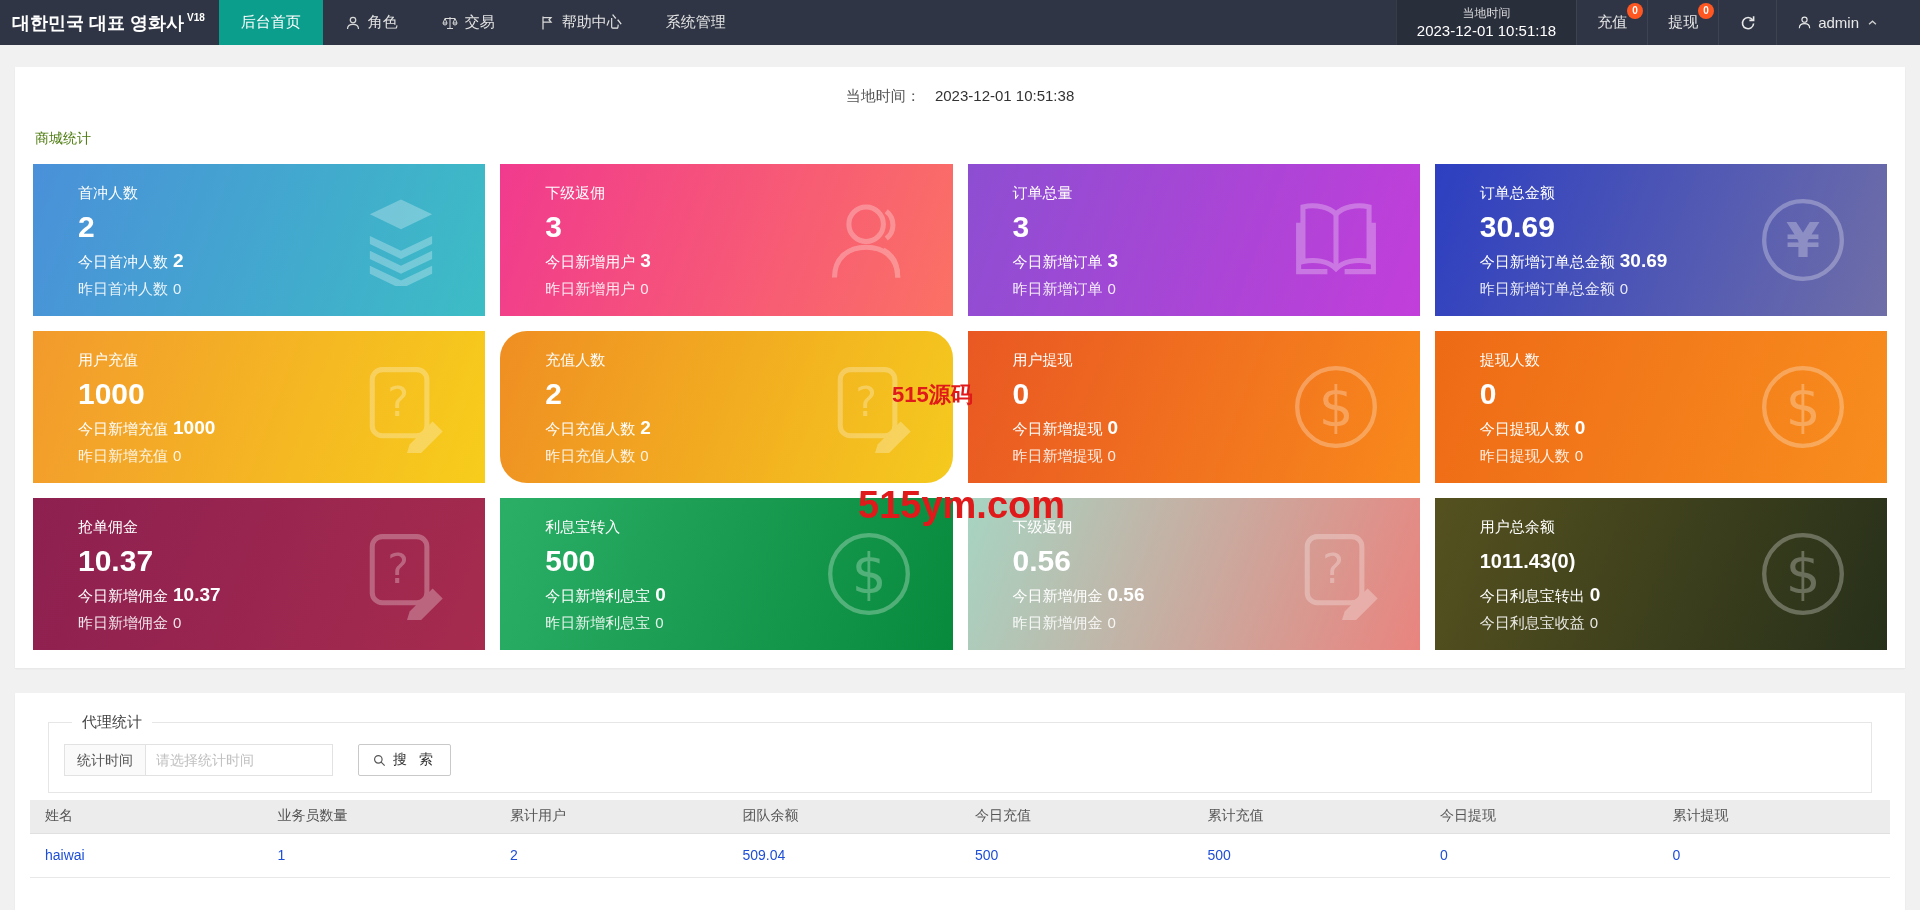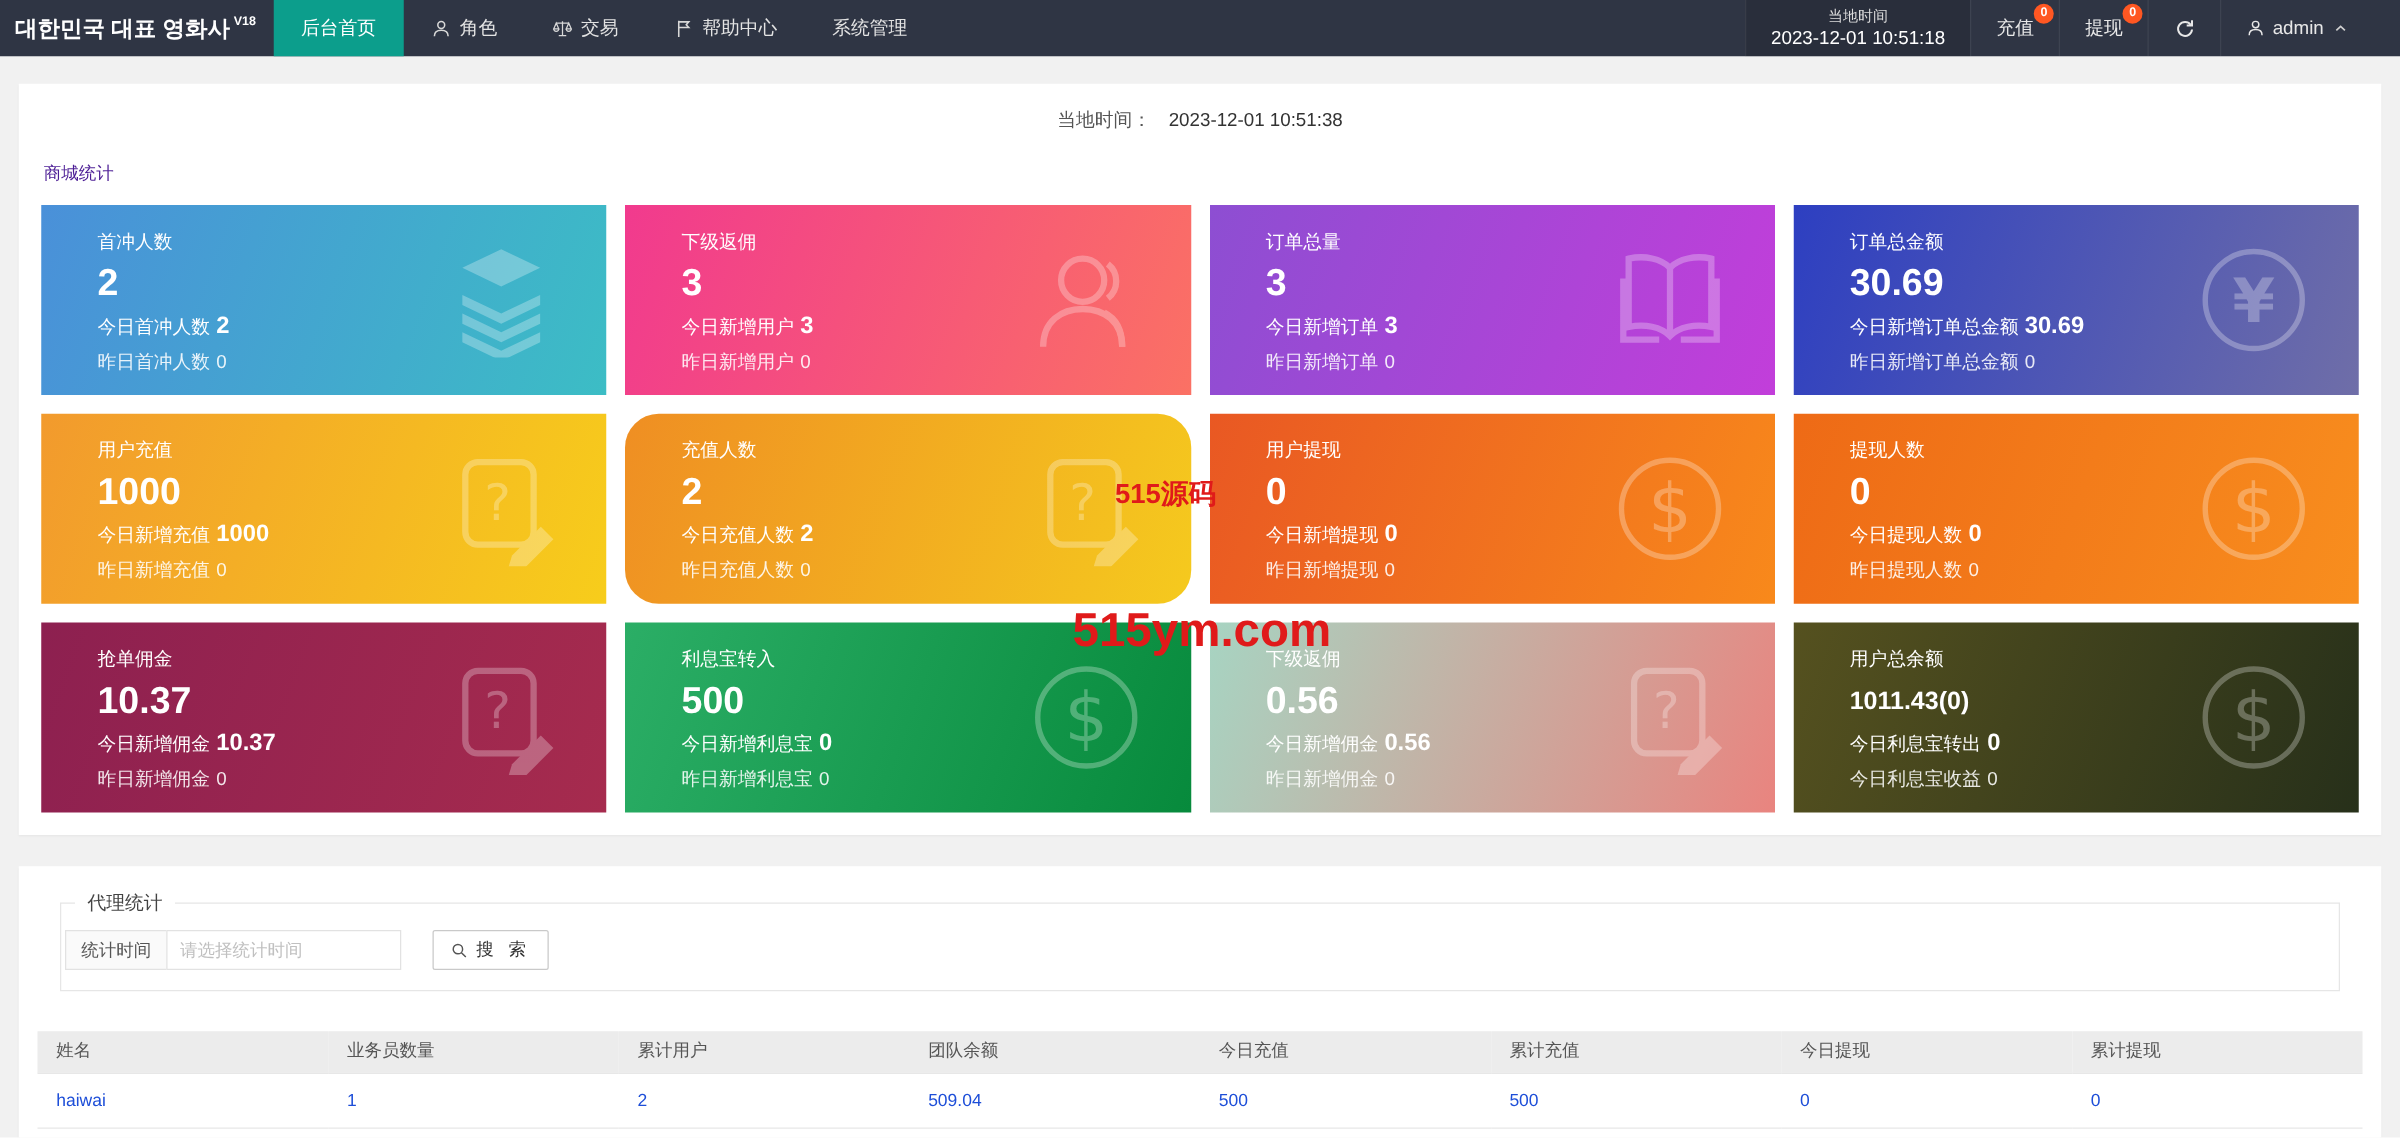--- a/index.html
+++ b/index.html
@@ -53,21 +53,21 @@
 
   
   .panel {
     background:#fff; margin:0 15px; box-shadow:0 1px 2px rgba(0,0,0,0.05);
   }
   .panel-1 { margin-top:22px; padding:18px 18px 18px; }
   .panel-2 { margin-top:25px; padding:20px 15px 0; height:224px; }
 
   .local-time-line { text-align:center; font-size:15px; color:#555; padding:2px 0 16px; }
   .local-time-line .lt-value { color:#333; margin-left:10px; }
-  .section-title { font-size:14px; color:#4c1d95; margin:8px 0 16px 2px;font-family:Liberation Mono, monospace; }
+  .section-title { font-size:14px; color:#4d7c0f; margin:8px 0 16px 2px;font-family:Liberation Mono, monospace; }
 
   
   .stats-grid {
     display:grid; grid-template-columns:repeat(4,1fr); gap:15px;
   }
   .stat-card {
     height:152px; color:#fff; position:relative; padding:20px 20px 0 45px;
     overflow:hidden;
   }
   .card-title { font-size:15px; margin-bottom:7px; }
@@ -83,21 +83,21 @@
   }
   .card-icon svg { width:92px; height:92px; }
 
   
   .watermark { position:absolute; color:#e01a1a; font-weight:700; z-index:9; pointer-events:none; }
   .wm-1 { left:892px; top:380px; font-size:22px; }
   .wm-2 { left:858px; top:484px; font-size:38px; }
 
   
   fieldset.agent-filter {
-    border:1px solid #e6e6e6; margin:0 18px; padding:12px 3px 16px;
+    border:1px solid #e6e6e6; margin:0 18px; padding:12px 15px 16px;
   }
   fieldset.agent-filter legend {
     font-size:15px; color:#444; padding:0 10px; margin-left:8px;
   }
   .filter-row { display:flex; align-items:center; }
   .addon-label {
     height:32px; line-height:30px; padding:0 12px; font-size:14px; color:#555;
     background:#fafafa; border:1px solid #e2e2e2; border-right:none; white-space:nowrap;
   }
   .filter-input {
@@ -105,21 +105,21 @@
     font-size:14px; color:#333; outline:none; font-family:inherit;
   }
   .filter-input::placeholder { color:#c0c0c0; }
   .search-btn {
     margin-left:25px; height:32px; display:flex; align-items:center; gap:6px;
     padding:0 13px; background:#fff; border:1px solid #c9c9c9; border-radius:2px;
     font-size:14px; color:#333; cursor:pointer; font-family:inherit; letter-spacing:4px;
   }
   .search-btn svg { width:15px; height:15px; color:#555; }
 
-  table.agent-table { width:100%; border-collapse:collapse; margin-top:32px; }
+  table.agent-table { width:100%; border-collapse:collapse; margin-top:7px; }
   table.agent-table th {
     background:#ececec; font-weight:400; font-size:14px; color:#555;
     text-align:left; height:33px; padding:0 0 0 15px; border-bottom:1px solid #e0e0e0;
     width:12.5%;
   }
   table.agent-table td {
     font-size:14px; color:#1d4ed8; height:44px; padding:0 0 0 15px;
     border-bottom:1px solid #e8e8e8; background:#fff;
   }
 </style>

